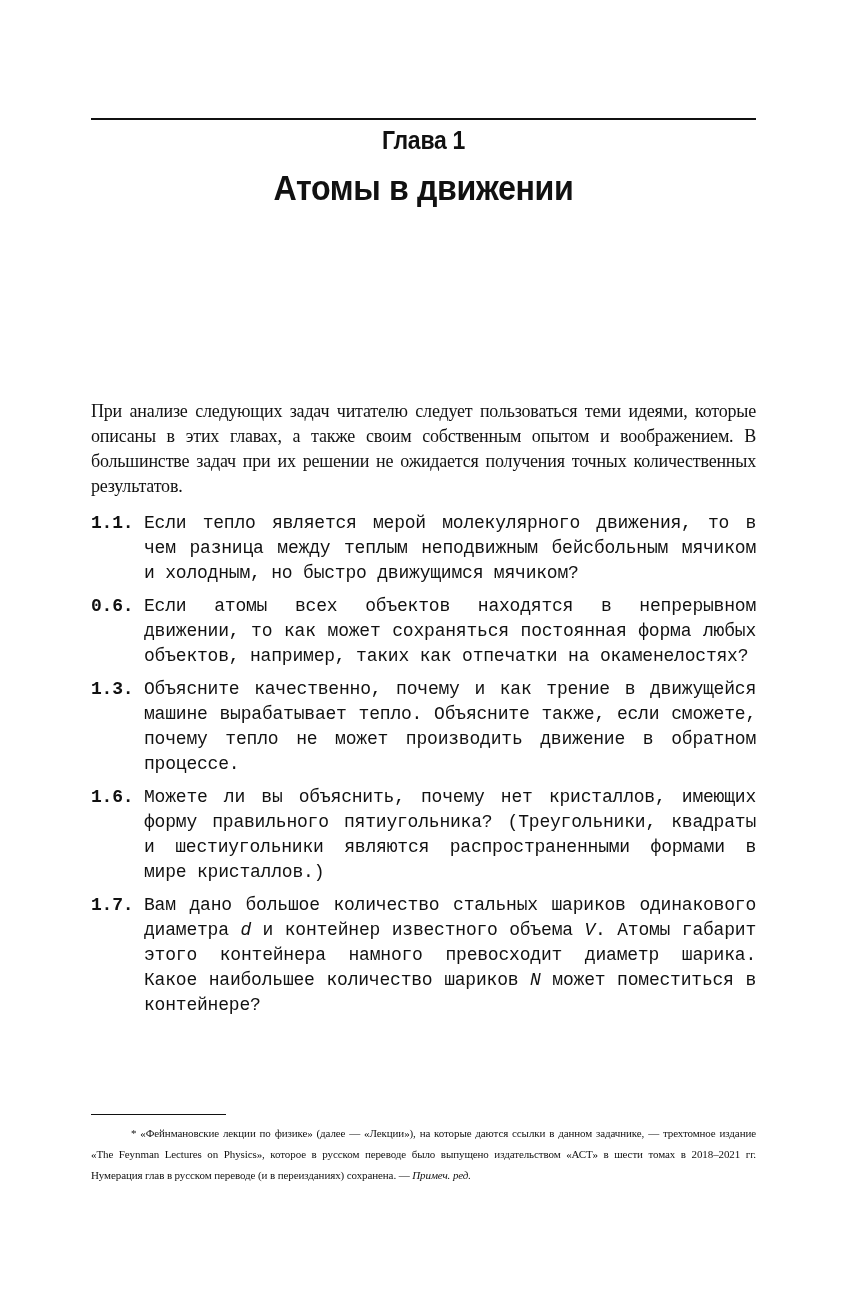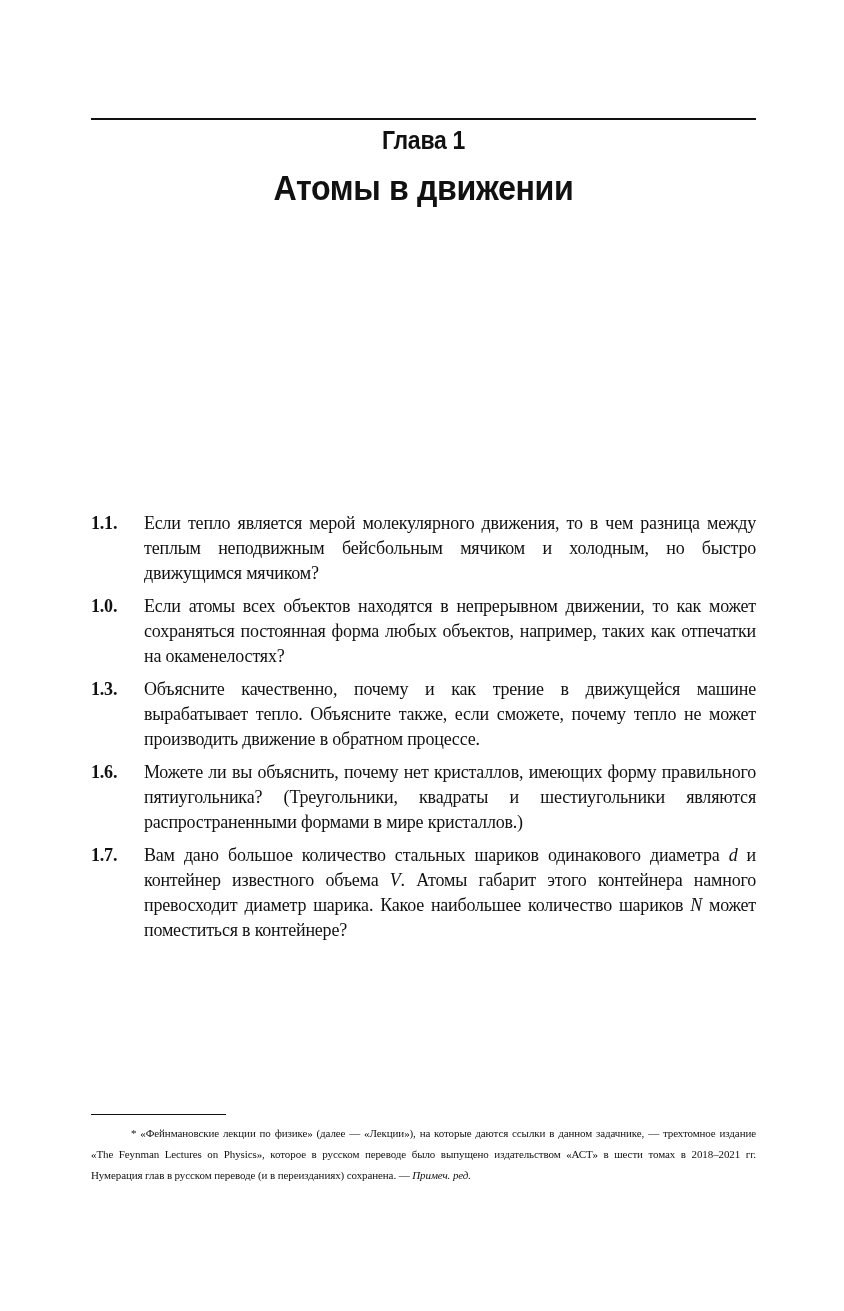--- a/index.html
+++ b/index.html
@@ -5,45 +5,46 @@
   html, body { margin: 0; padding: 0; background: #ffffff; }
   body { width: 844px; height: 1311px; position: relative; overflow: hidden; color: #111; }
   .page { position: absolute; left: 16px; top: 0; width: 844px; height: 1214px; }
   .top-rule { position: absolute; left: 75px; top: 118px; width: 665px; height: 0; border-top: 2px solid #111; }
   .chapter-label { position: absolute; left: 75px; top: 126px; width: 665px; text-align: center; font-family: "Liberation Sans", sans-serif; font-weight: bold; font-size: 25px; letter-spacing: -0.3px; transform: scaleX(0.92); }
   .chapter-title { position: absolute; left: 75px; top: 168px; width: 665px; text-align: center; font-family: "Liberation Sans", sans-serif; font-weight: bold; font-size: 35px; letter-spacing: -0.4px; transform: scaleX(0.92); }
   .ref-heading { position: absolute; left: 75px; top: 360px; font-family: "Liberation Serif", serif; font-weight: bold; font-size: 18px; letter-spacing: -0.3px; }
   .ref-heading sup { font-size: 11px; }
   .intro { position: absolute; left: 75px; top: 399px; width: 665px; font-family: "Liberation Serif", serif; font-size: 18px; line-height: 25px; text-align: justify; letter-spacing: -0.2px; }
   .problems { position: absolute; left: 75px; top: 511px; width: 665px; }
-  .problem { display: flex; margin-bottom: 8px; font-family: Liberation Serif, serif; font-size: 18px; line-height: 25px; letter-spacing: -0.2px; }
+  .problem { display: flex; margin-bottom: 8px; font-family: Liberation Mono, monospace; font-size: 18px; line-height: 25px; letter-spacing: -0.2px; }
   .problem .num { width: 53px; flex: 0 0 53px; font-weight: bold; }
   .problem .text { flex: 1; text-align: justify; }
   .footnote-rule { position: absolute; left: 75px; top: 1114px; width: 135px; border-top: 1px solid #111; }
   .footnote { position: absolute; left: 75px; top: 1123px; width: 665px; font-family: "Liberation Serif", serif; font-size: 11px; line-height: 21px; text-align: justify; text-indent: 40px; letter-spacing: -0.1px; }
   .footnote .note { font-style: italic; }
   i.var { font-style: italic; }
 </style>
 </head>
 <body>
 
 <div class="page">
   <div class="top-rule"></div>
   <div class="chapter-label">Глава 1</div>
   <div class="chapter-title">Атомы в движении</div>
 
 
+  <p class="intro" style="margin:0">При анализе следующих задач читателю следует пользоваться теми идеями, которые описаны в этих главах, а также своим собственным опытом и воображением. В большинстве задач при их решении не ожидается получения точных количественных результатов.</p>
 
   <div class="problems">
     <div class="problem">
       <span class="num">1.1.</span>
       <span class="text">Если тепло является мерой молекулярного движения, то в чем разница между теплым неподвижным бейсбольным мячиком и холодным, но быстро движущимся мячиком?</span>
     </div>
     <div class="problem">
-      <span class="num">1.0.</span>
+      <span class="num">0.6.</span>
       <span class="text">Если атомы всех объектов находятся в непрерывном движении, то как может сохраняться постоянная форма любых объектов, например, таких как отпечатки на окаменелостях?</span>
     </div>
     <div class="problem">
       <span class="num">1.3.</span>
       <span class="text">Объясните качественно, почему и как трение в движущейся машине вырабатывает тепло. Объясните также, если сможете, почему тепло не может производить движение в обратном процессе.</span>
     </div>
     <div class="problem">
       <span class="num">1.6.</span>
       <span class="text">Можете ли вы объяснить, почему нет кристаллов, имеющих форму правильного пятиугольника? (Треугольники, квадраты и шестиугольники являются распространенными формами в мире кристаллов.)</span>
     </div>

